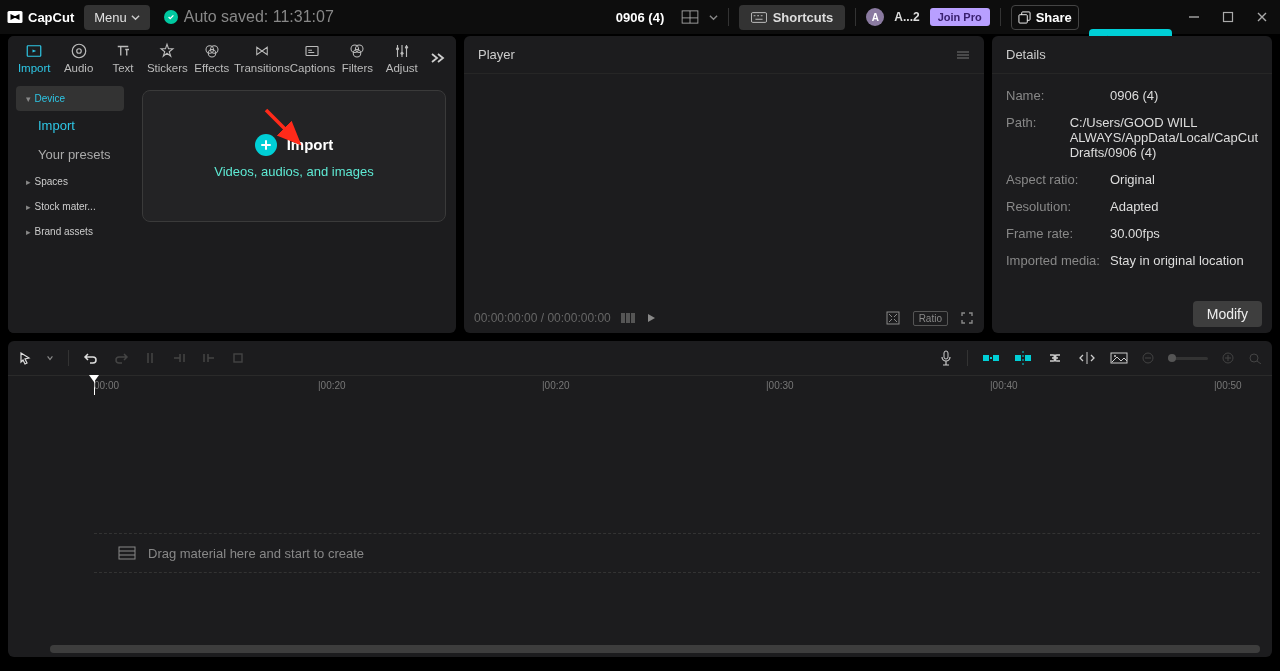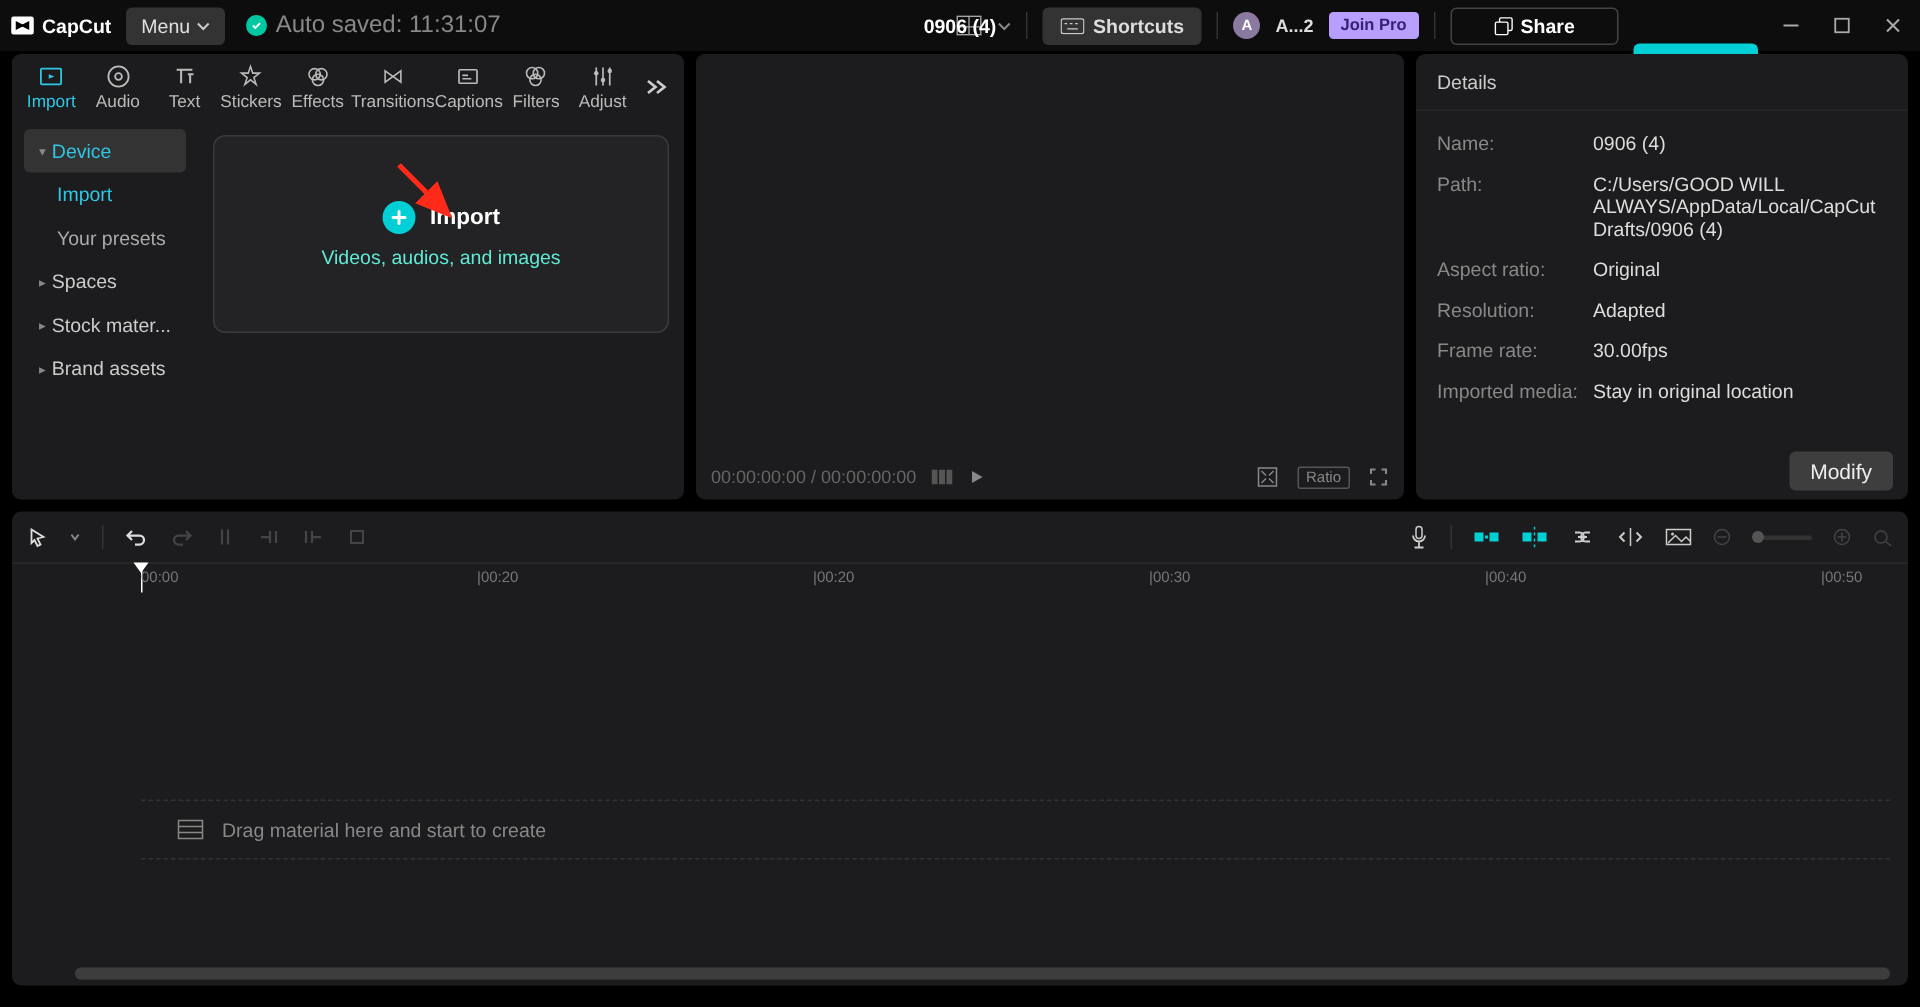--- a/index.html
+++ b/index.html
@@ -14,35 +14,35 @@
 .check-icon { width: 14px; height: 14px; background: #00c8a0; border-radius: 50%; display: flex; align-items: center; justify-content: center; }
 .spacer { flex: 1; }
 .title-center { position: absolute; left: 50%; transform: translateX(-50%); font-weight: 600; color: #fff; font-size: 13px; }
 .tb-right { display: flex; align-items: center; gap: 10px; }
 .tb-icon { color: #aaa; cursor: pointer; }
 .tb-sep { width: 1px; height: 18px; background: #333; }
 .shortcuts-btn { background: #333; border: none; color: #ddd; padding: 5px 12px; border-radius: 4px; font-size: 13px; display: flex; align-items: center; gap: 6px; cursor: pointer; font-weight: 600; }
 .avatar { width: 18px; height: 18px; border-radius: 50%; background: #8a7aa0; display:flex;align-items:center;justify-content:center;font-size:10px;color:#fff;font-weight:600; }
 .username { color: #ddd; font-size: 12px; font-weight: 600; }
 .joinpro { background: #b89fff; color: #3a2070; padding: 3px 8px; border-radius: 3px; font-size: 11px; font-weight: 700; cursor:pointer; border:none; }
-.share-btn { background: transparent; border: 1px solid #444; color: #fff; padding: 4px 28px; border-radius: 4px; font-size: 13px; display: flex; align-items: center; gap: 5px; cursor: pointer; font-weight:600;justify-content:center; }
+.share-btn { background: transparent; border: 1px solid #444; color: #fff; padding: 4px 6px; border-radius: 4px; font-size: 13px; display: flex; align-items: center; gap: 5px; cursor: pointer; font-weight:600;justify-content:center; }
 .export-btn { background: #00cfd6; border: none; color: #002; padding: 5px 12px; border-radius: 4px; font-size: 13px; display: flex; align-items: center; gap: 5px; cursor: pointer; font-weight: 700; margin-top: 48px; }
 .win-ctrl { color: #aaa; cursor: pointer; padding: 0 6px; }
 
 .main-row { display: flex; gap: 8px; padding: 0 8px; height: 297px; margin-top: 2px; }
 .panel { background: #1c1c1e; border-radius: 6px; overflow: hidden; display: flex; flex-direction: column; }
 .left-panel { width: 448px; }
 .tool-tabs { display: flex; align-items: center; height: 44px; background: #1c1c1e; padding: 0 4px; gap: 0; }
 .tool-tab { display: flex; flex-direction: column; align-items: center; justify-content: center; width: 58px; height: 44px; color: #bbb; font-size: 11.5px; gap: 2px; cursor: pointer; }
 .tool-tab.active { color: #2ec7e6; }
 .tool-tab svg { width: 18px; height: 18px; }
 .expand-arrow { margin-left: auto; color: #aaa; cursor: pointer; padding: 6px; }
 .left-body { flex: 1; display: flex; }
 .sidebar { width: 122px; background: #1c1c1e; padding: 6px 6px 6px 8px; }
-.side-item { padding: 7px 10px; color: #ccc; font-size: 13px; border-radius: 4px; cursor: pointer; display:flex; align-items:center; gap:4px; }
+.side-item { padding: 7px 10px; color: #ccc; font-size: 10px; border-radius: 4px; cursor: pointer; display:flex; align-items:center; gap:4px; }
 .side-item.expandable::before { content:'▸'; font-size:9px; color:#888; }
 .side-item.expanded::before { content:'▾'; font-size:9px; color:#888; }
 .side-item.active-parent { background: #333; color: #2ec7e6; }
 .side-sub { padding: 7px 10px 7px 22px; color: #aaa; font-size: 13px; cursor: pointer; border-radius:4px; }
 .side-sub.active { color: #2ec7e6; }
 .media-area { flex: 1; padding: 10px 10px 10px 12px; }
 .import-box { border: 1px solid #3a3a3a; border-radius: 8px; height: 132px; display: flex; flex-direction: column; align-items: center; justify-content: center; gap: 8px; cursor:pointer; position:relative; background:#232325; }
 .import-row { display: flex; align-items: center; gap: 10px; }
 .plus-circ { width: 22px; height: 22px; background: #00cfd6; border-radius: 50%; display:flex;align-items:center;justify-content:center; }
 .import-title { color: #fff; font-weight: 600; font-size: 15px; }
@@ -50,21 +50,21 @@
 .red-arrow { position:absolute; left:118px; top:14px; pointer-events:none; }
 
 .player-panel { flex: 1; min-width: 300px; }
 .panel-header { height: 38px; display: flex; align-items: center; padding: 0 14px; color: #ccc; font-size: 13px; border-bottom: 1px solid #262626; }
 .panel-header .menu-dots { margin-left:auto; color:#777; cursor:pointer; }
 .player-body { flex:1; background:#1c1c1e; }
 .player-ctrl { height: 30px; display:flex; align-items:center; padding:0 10px; gap:10px; color:#666; font-size:12px; }
 .player-ctrl .pc-right { margin-left:auto; display:flex; align-items:center; gap:12px; }
 .ratio-badge { border:1px solid #555; padding:1px 5px; font-size:10px; color:#888; border-radius:2px; cursor:pointer; }
 
-.details-panel { width: 328px; }
+.details-panel { width: 280px; }
 .detail-rows { flex:1; padding: 8px 14px; font-size: 13px; overflow:hidden; position:relative; }
 .drow { display:flex; padding: 6px 0; }
 .dkey { width: 104px; color:#888; }
 .dval { flex:1; color:#ddd; }
 .modify-btn { position:absolute; bottom:6px; right:10px; background:#3e3e3e; border:none; color:#eee; padding:5px 14px; border-radius:4px; font-size:14px; cursor:pointer; }
 
 .timeline-panel { margin: 8px; background:#1c1c1e; border-radius:6px; height: 316px; display:flex; flex-direction:column; overflow:hidden; }
 .tl-toolbar { height:34px; display:flex; align-items:center; padding:0 10px; gap:14px; }
 .tl-tool { color:#888; cursor:pointer; display:flex; align-items:center; }
 .tl-tool.dim { color:#444; }
@@ -279,20 +279,30 @@
             </span>
             <span class="import-title">Import</span>
           </div>
           <div class="import-sub">Videos, audios, and images</div>
         </div>
       </div>
     </div>
   </div>
 
   <div class="panel player-panel">
+    <div class="panel-header">
+      <span>Player</span>
+      <span class="menu-dots">
+        <svg width="14" height="10" viewBox="0 0 14 10">
+            <line x1="1" y1="2" x2="13" y2="2" stroke="#777"></line>
+            <line x1="1" y1="5" x2="13" y2="5" stroke="#777"></line>
+            <line x1="1" y1="8" x2="13" y2="8" stroke="#777"></line>
+          </svg>
+      </span>
+    </div>
     <div class="player-body"></div>
     <div class="player-ctrl">
       <span>00:00:00:00 / 00:00:00:00</span>
       <svg width="14" height="10" viewBox="0 0 14 10">
           <rect x="0" y="0" width="4" height="10" fill="#555"></rect>
           <rect x="5" y="0" width="4" height="10" fill="#555"></rect>
           <rect x="10" y="0" width="4" height="10" fill="#555"></rect>
         </svg>
       <svg width="12" height="12" viewBox="0 0 12 12">
           <path d="M3 2 L10 6 L3 10 Z" fill="#888"></path>

